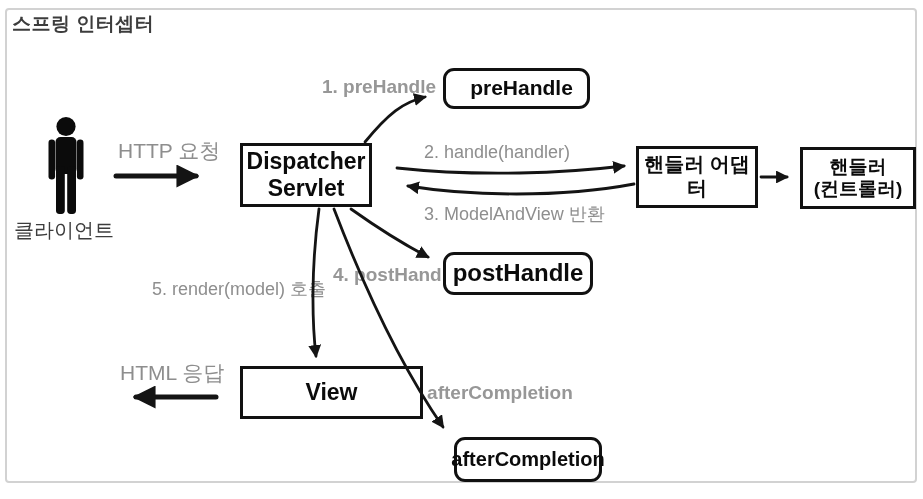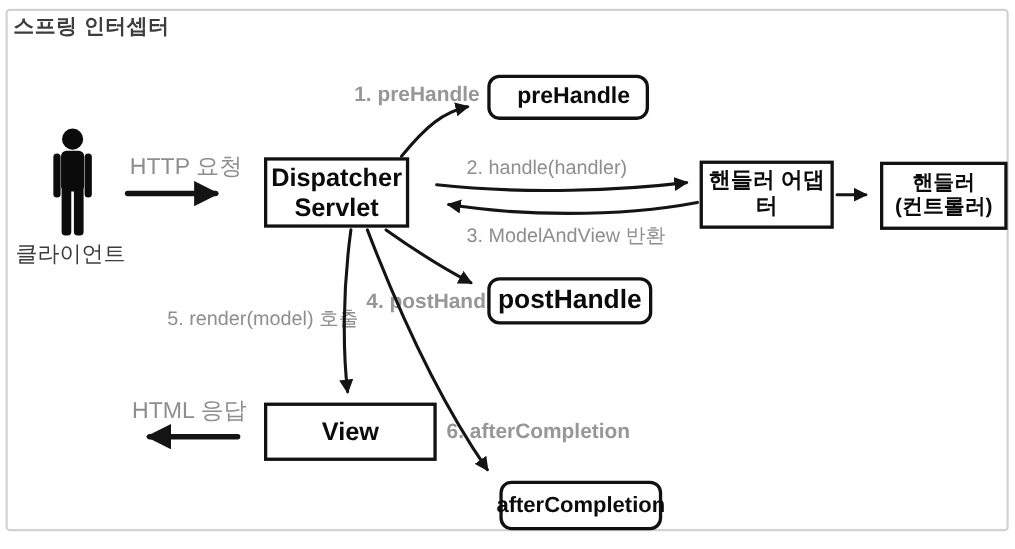--- a/index.html
+++ b/index.html
@@ -75,21 +75,21 @@
 
   <div class="node" style="left:800px;top:147px;width:116px;height:62px;font-size:19px;">
     <div>
       <div>핸들러</div>
       <div>(컨트롤러)</div>
     </div>
   </div>
 
   <div class="node rounded" style="left:443px;top:252px;width:150px;height:43px;font-size:24px;">postHandle</div>
 
-  <div class="node" style="left:240px;top:366px;width:157px;height:53px;font-size:23px;">View</div>
+  <div class="node" style="left:240px;top:366px;width:183px;height:53px;font-size:23px;">View</div>
 
   <div class="node rounded" style="left:454px;top:437px;width:148px;height:45px;font-size:20px;">afterCompletion</div>
 
   <svg class="overlay" width="923" height="499" viewBox="0 0 923 499">
     <defs>
       <marker id="ah" viewBox="0 0 10 10" refX="8.5" refY="5" markerWidth="4.6" markerHeight="4.6" orient="auto-start-reverse">
         <path d="M0 0 L10 5 L0 10 z" fill="#141414"></path>
       </marker>
     </defs>
     <g stroke="#141414" fill="none" stroke-linecap="round">

